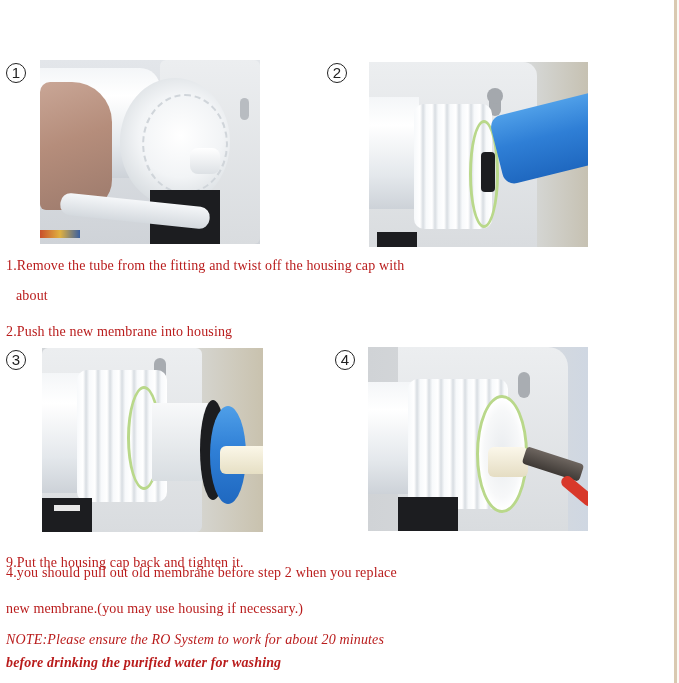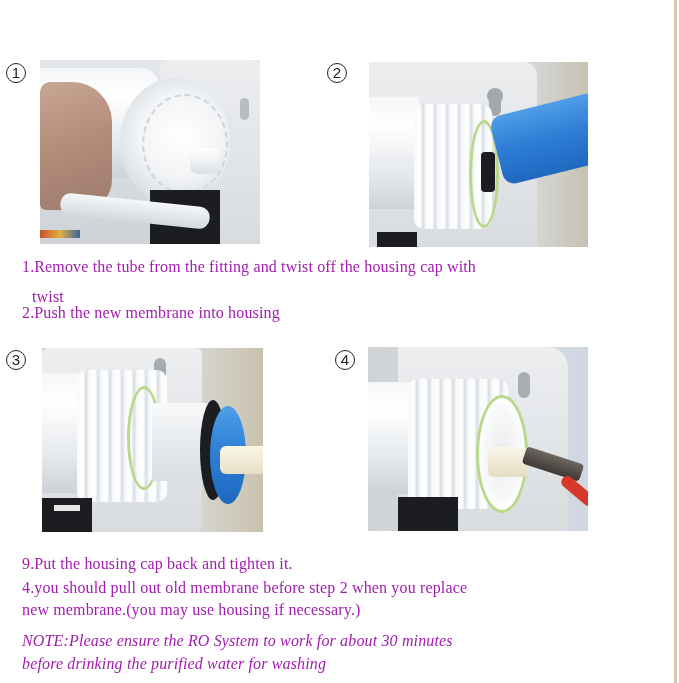--- a/index.html
+++ b/index.html
@@ -19,23 +19,22 @@
     position: absolute; width: 20px; height: 20px; border: 1.4px solid #222;
     border-radius: 50%; box-sizing: border-box;
     font-family: "Liberation Sans", "DejaVu Sans", sans-serif;
     font-size: 15px; line-height: 18px; text-align: center; color: #222;
   }
   .photo {
     position: absolute; overflow: hidden; background: #dfe2e6;
   }
   .txt {
     position: absolute; left: 6px; white-space: nowrap;
-    font-size: 16px; letter-spacing: 0.15px; color: #a21caf;
+    font-size: 14px; letter-spacing: 0.15px; color: #b91c1c;
     transform-origin: left top;
-    margin-left: 16px;
   }
   .note { font-style: italic; }
 
   
   .abs { position: absolute; }
   .panel { background: linear-gradient(180deg,#eceef0,#d9dcdf); border-radius: 6px; }
   .housing { background: linear-gradient(180deg,#f4f6f8 0%,#ffffff 25%,#e4e8ec 70%,#cdd2d8 100%); }
   .thread {
     background: repeating-linear-gradient(90deg,#f7f9fb 0px,#ffffff 6px,#d8dde2 9px,#f5f7f9 12px);
   }
@@ -74,22 +73,22 @@
   <div class="abs" style="left:118px;top:26px;width:16px;height:16px;border-radius:50%;background:#a4a8ad;"></div>
   <div class="abs housing" style="left:0px;top:35px;width:50px;height:112px;"></div>
   <div class="abs thread" style="left:45px;top:42px;width:78px;height:125px;border-radius:10px;"></div>
   <div class="abs green-ring" style="left:100px;top:58px;width:30px;height:108px;"></div>
   <div class="abs dark" style="left:112px;top:90px;width:14px;height:40px;border-radius:4px;"></div>
   <div class="abs blue" style="left:128px;top:55px;width:110px;height:70px;border-radius:12px 0 0 12px;transform:rotate(-14deg);transform-origin:left center;"></div>
   <div class="abs dark" style="left:8px;top:170px;width:40px;height:15px;"></div>
 </div>
 
 <div class="txt" style="top:258px;">1.Remove the tube from the fitting and twist off the housing cap with</div>
-<div class="txt" style="top:288px;left:16px;">twist</div>
-<div class="txt" style="top:304px;">2.Push the new membrane into housing</div>
+<div class="txt" style="top:288px;left:16px;">about</div>
+<div class="txt" style="top:324px;">2.Push the new membrane into housing</div>
 
 <div class="step-num" style="left:6px;top:350px;">3</div>
 <div class="photo" style="left:42px;top:348px;width:221px;height:184px;background:linear-gradient(90deg,#d2d5d8 0%,#dadcdc 60%,#c9c2ae 100%);">
   <div class="abs panel" style="left:0px;top:0px;width:160px;height:184px;"></div>
   <div class="abs" style="left:112px;top:10px;width:12px;height:24px;border-radius:6px;background:#a7abb0;"></div>
   <div class="abs housing" style="left:0px;top:25px;width:40px;height:120px;"></div>
   <div class="abs thread" style="left:35px;top:22px;width:90px;height:132px;border-radius:10px;"></div>
   <div class="abs green-ring" style="left:85px;top:38px;width:34px;height:104px;"></div>
   <div class="abs" style="left:110px;top:55px;width:60px;height:78px;background:linear-gradient(180deg,#f8f9fa,#d8dde1);"></div>
   <div class="abs dark" style="left:158px;top:52px;width:26px;height:100px;border-radius:50%;"></div>
@@ -106,16 +105,16 @@
   <div class="abs housing" style="left:0px;top:35px;width:50px;height:112px;"></div>
   <div class="abs thread" style="left:40px;top:32px;width:100px;height:130px;border-radius:10px;"></div>
   <div class="abs" style="left:108px;top:48px;width:52px;height:118px;border-radius:50%;background:radial-gradient(ellipse at 50% 50%,#e9ecef 0%,#f7f8f9 55%,#ffffff 70%);border:3px solid #b9d88a;box-sizing:border-box;"></div>
   <div class="abs" style="left:120px;top:100px;width:40px;height:30px;border-radius:6px;background:linear-gradient(180deg,#fbf7ea,#e5ddc3);"></div>
   <div class="abs" style="left:155px;top:108px;width:60px;height:18px;border-radius:4px;background:linear-gradient(180deg,#6e6660,#3e3935);transform:rotate(18deg);"></div>
   <div class="abs" style="left:190px;top:138px;width:40px;height:12px;border-radius:6px;background:#d8382a;transform:rotate(40deg);"></div>
   <div class="abs dark" style="left:30px;top:150px;width:60px;height:34px;"></div>
 </div>
 
 <div class="txt" style="top:555px;">9.Put the housing cap back and tighten it.</div>
-<div class="txt" style="top:579px;">4.you should pull out old membrane before step 2 when you replace</div>
+<div class="txt" style="top:565px;">4.you should pull out old membrane before step 2 when you replace</div>
 <div class="txt" style="top:601px;">new membrane.(you may use housing if necessary.)</div>
-<div class="txt note" style="top:632px;">NOTE:Please ensure the RO System to work for about 30 minutes</div>
-<div class="txt note" style="top:655px;">before drinking the purified water for washing</div>
+<div class="txt note" style="top:632px;">NOTE:Please ensure the RO System to work for about 20 minutes</div>
+<div class="txt note" style="top:655px;font-weight:bold;">before drinking the purified water for washing</div>
 
 </body></html>

